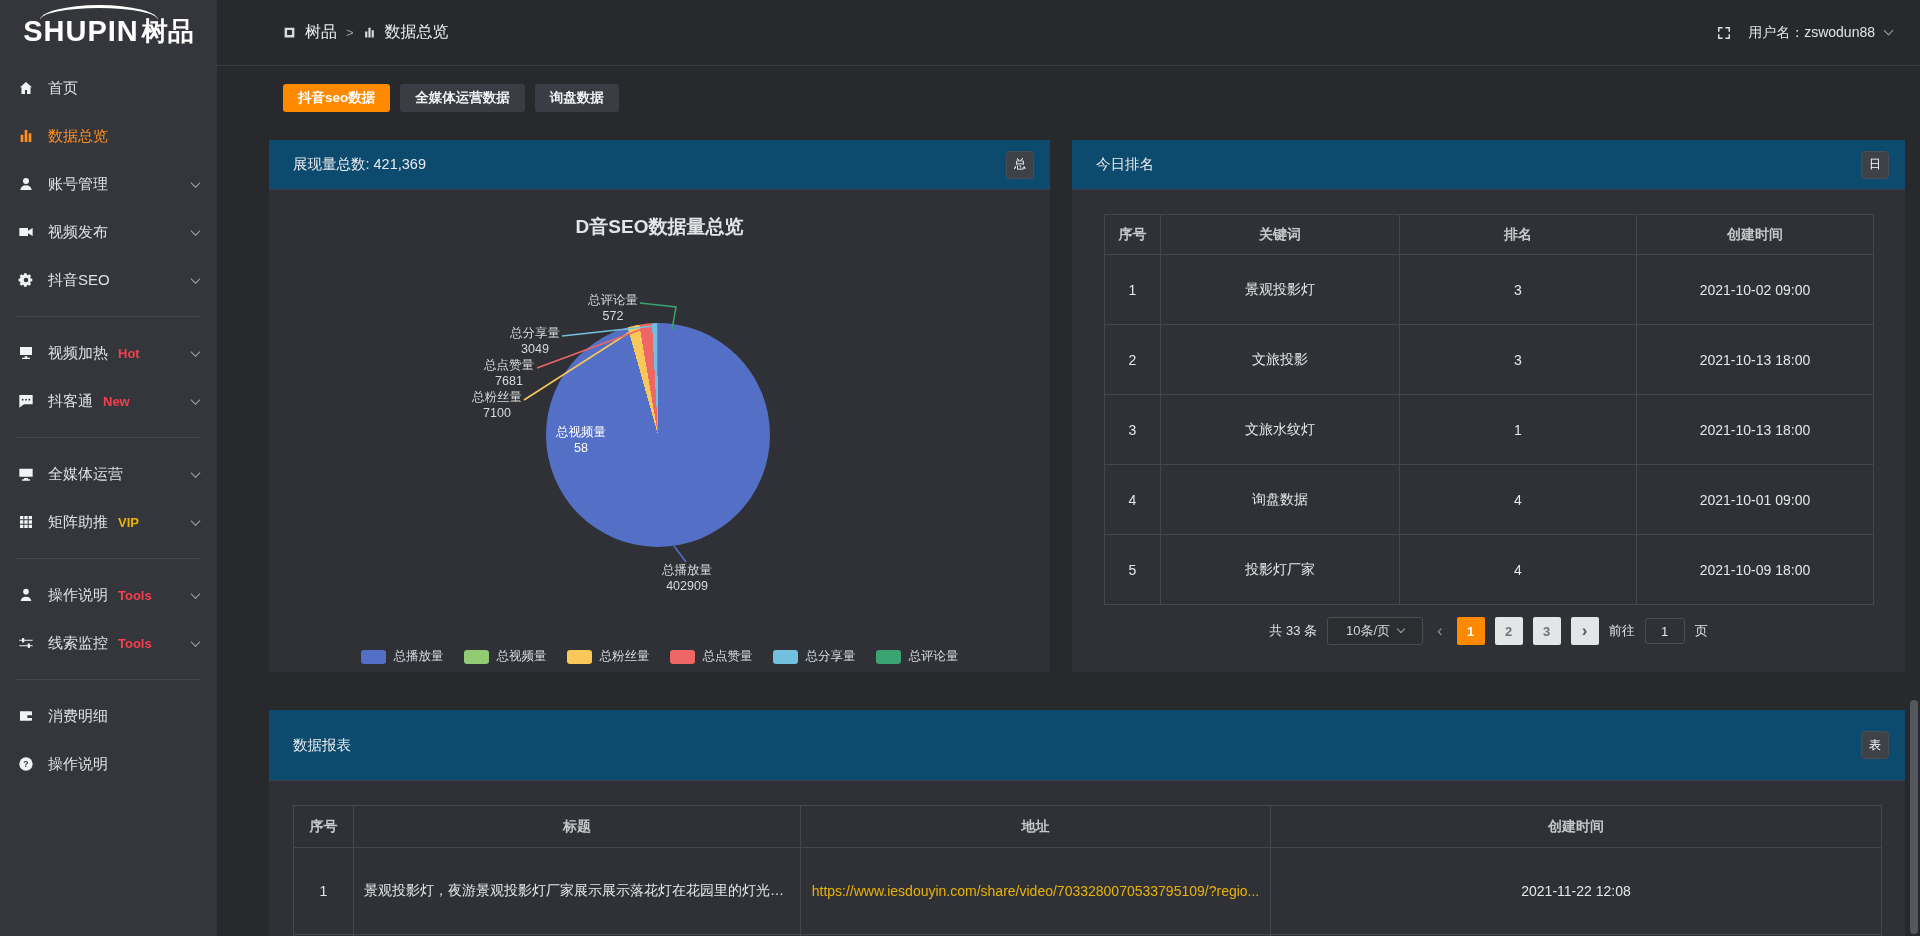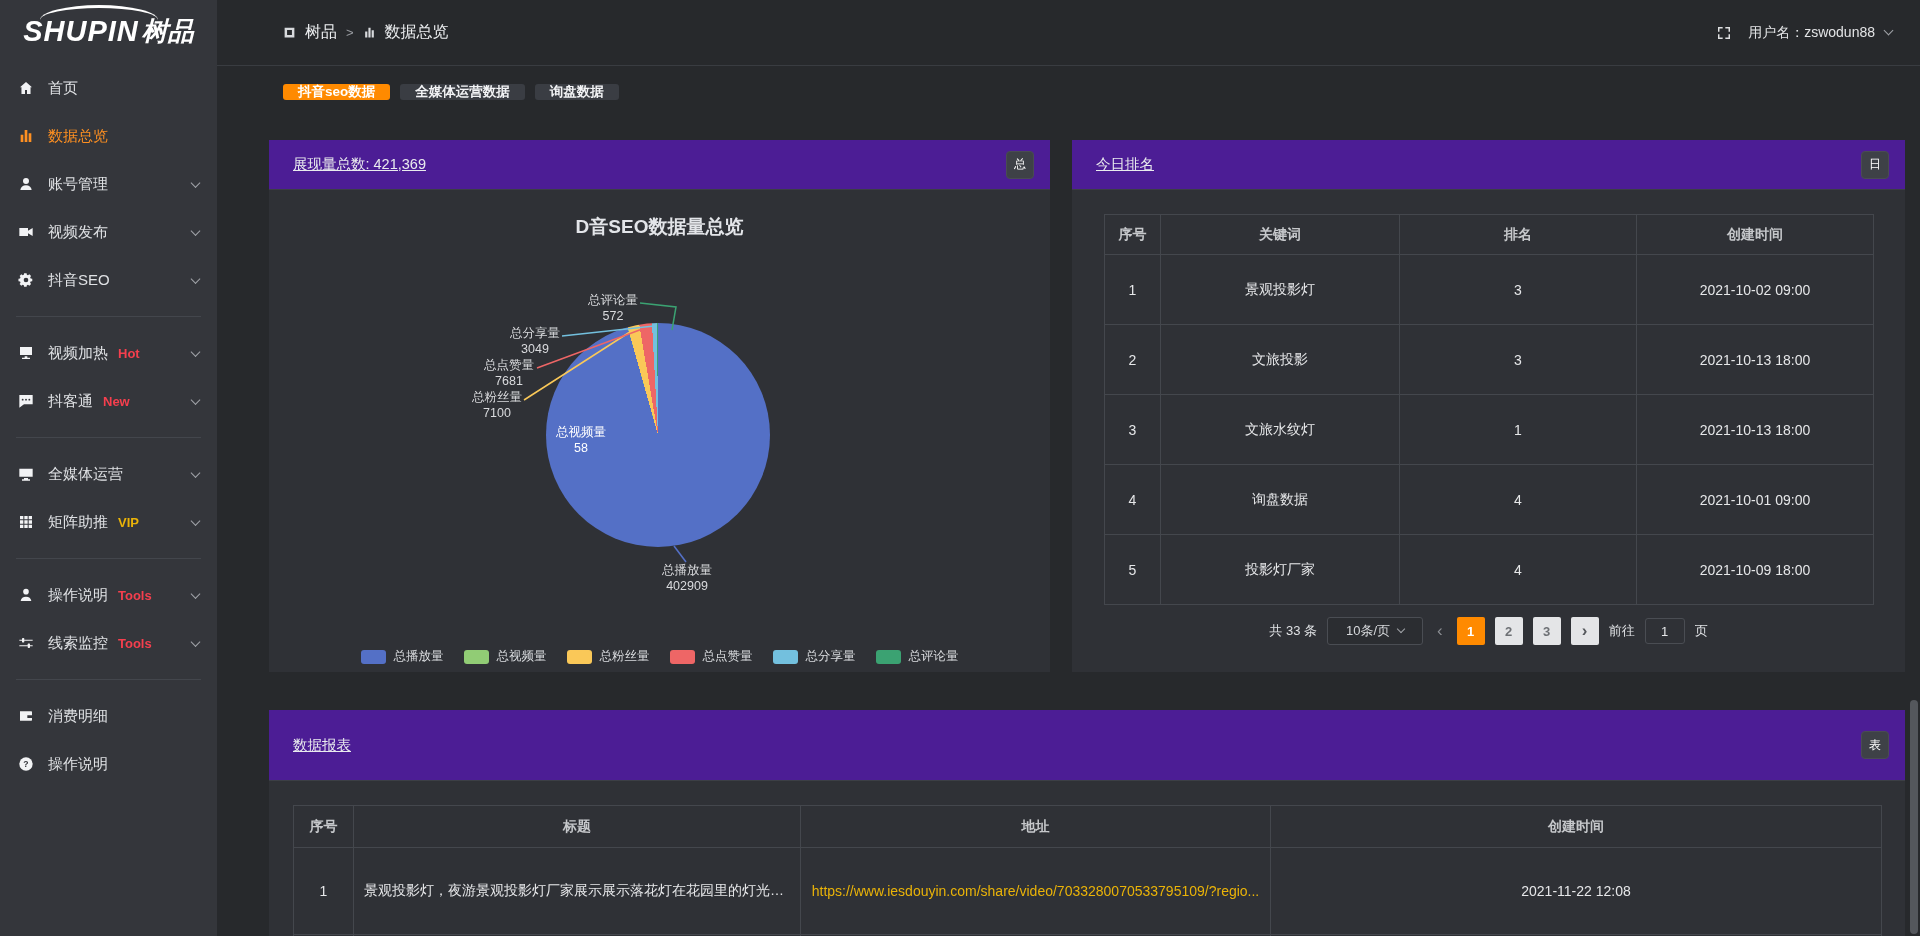--- a/index.html
+++ b/index.html
@@ -2,21 +2,21 @@
 <html><head>
 <meta charset="utf-8">
 <style>
   * { margin:0; padding:0; box-sizing:border-box; }
   body { width:1920px; height:936px; overflow:hidden; background:#27292c;
          font-family:"Liberation Sans","DejaVu Sans",sans-serif; color:#e5e6e8; position:relative; }
   .icon svg { width:16px; height:16px; fill:currentColor; display:block; }
 
   
   .sidebar { position:absolute; left:0; top:0; width:217px; height:936px; background:#34363b; z-index:2; }
-  .logo { height:62px; display:flex; align-items:center; justify-content:center; position:relative;font-style:italic; }
+  .logo { height:62px; display:flex; align-items:center; justify-content:center; position:relative; }
   .logo-arc { position:absolute; top:5px; left:40px; width:118px; height:15px;
               border-top:3px solid #fff; border-radius:50% 50% 0 0 / 100% 100% 0 0; }
   .logo-text { font-size:29px; font-weight:bold; letter-spacing:1px; color:#fff; }
   .logo-cn { font-size:26px; font-weight:bold; color:#fff; margin-left:3px; }
   .side-menu { padding-top:2px; }
   .side-item { height:48px; display:flex; align-items:center; padding:0 18px; cursor:pointer;
                font-size:15px; color:#dfe1e4; position:relative; }
   .side-item .icon { width:16px; height:16px; margin-right:14px; color:#f2f3f5; }
   .side-item.active { color:#ff9021; }
   .side-item.active .icon { color:#ff9021; }
@@ -32,31 +32,31 @@
   .breadcrumb { margin-left:66px; display:flex; align-items:center; gap:9px; font-size:16px; color:#eceef0; }
   .bc-icon svg { width:13px; height:13px; fill:#d8dadd; display:block; }
   .bc-sep { color:#9a9da2; font-size:13px; }
   .top-right { position:absolute; right:28px; display:flex; align-items:center; gap:16px; }
   .fs-icon svg { width:16px; height:16px; fill:#dfe0e2; display:block; cursor:pointer; }
   .user-entry { display:flex; align-items:center; gap:10px; font-size:14px; color:#e3e4e6; cursor:pointer; }
   .user-entry .chev { position:static; transform:rotate(45deg); margin-top:-4px; }
 
   
   .tabs { position:absolute; left:283px; top:84px; display:flex; gap:10px; z-index:1; }
-  .tab { height:16px; padding:0 15px; display:flex; align-items:center; border-radius:3px;
+  .tab { height:28px; padding:0 15px; display:flex; align-items:center; border-radius:3px;
          background:#3a3d43; color:#f2f3f5; font-size:13.5px; font-weight:bold; cursor:pointer; }
   .tab.active { background:#ff8a00; color:#fff; }
 
   
   .panel { position:absolute; background:#2f3136; }
   #chartPanel  { left:269px;  top:140px; width:781px;  height:532px; }
   #rankPanel   { left:1072px; top:140px; width:833px;  height:532px; }
   #reportPanel { left:269px;  top:710px; width:1636px; height:420px; }
   .panel-head { height:50px; display:flex; align-items:center; padding:0 76px 0 24px;
-                border-bottom:1px solid #3c3f45; background:#4c1d95; font-size:14.5px; color:#e9ebee; position:relative;text-decoration:underline; }
+                border-bottom:1px solid #3c3f45; background:#0c4a6e; font-size:14.5px; color:#e9ebee; position:relative; }
   #reportPanel .panel-head { height:71px; }
   .corner-btn { position:absolute; right:16px; top:50%; transform:translateY(-50%);
                 width:28px; height:28px; background:#3e4147; border:1px solid #494c52; border-radius:4px;
                 display:flex; align-items:center; justify-content:center; font-size:12px; color:#fff; cursor:pointer; }
 
   
   .chart-area { position:relative; height:482px; }
   .chart-title { position:absolute; top:24px; left:0; right:0; text-align:center;
                  font-size:19px; font-weight:bold; color:#e3e5e9; }
   .pie { position:absolute; left:277px; top:133px; width:224px; height:224px; border-radius:50%; cursor:pointer; }

